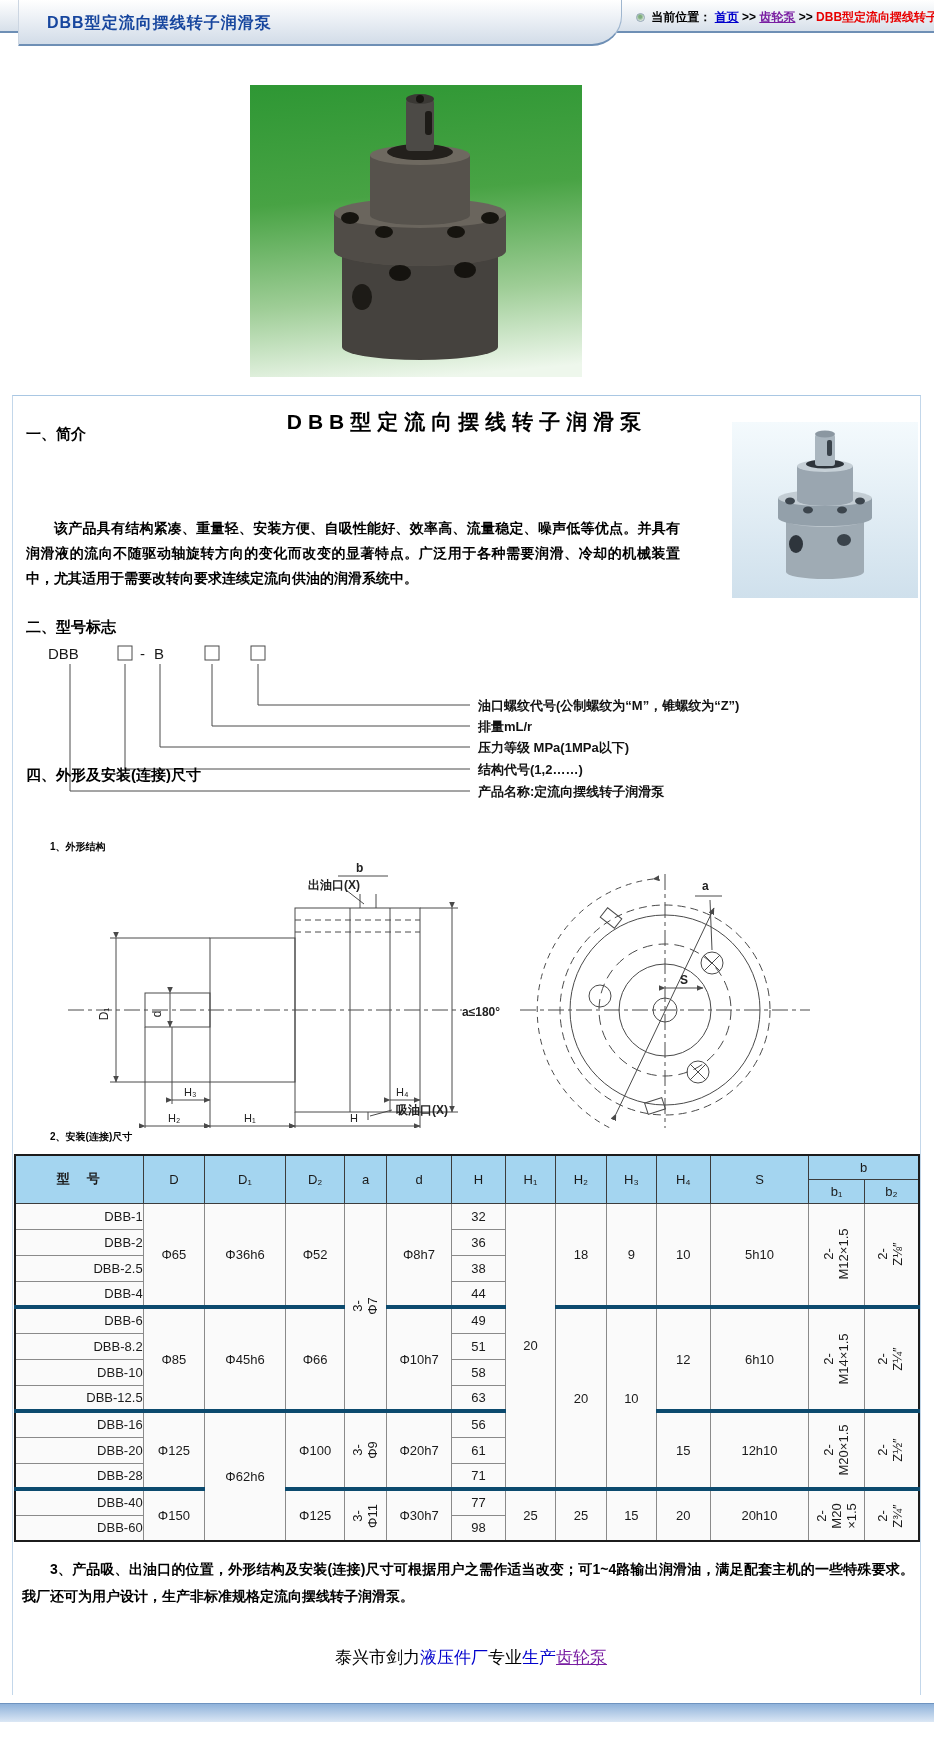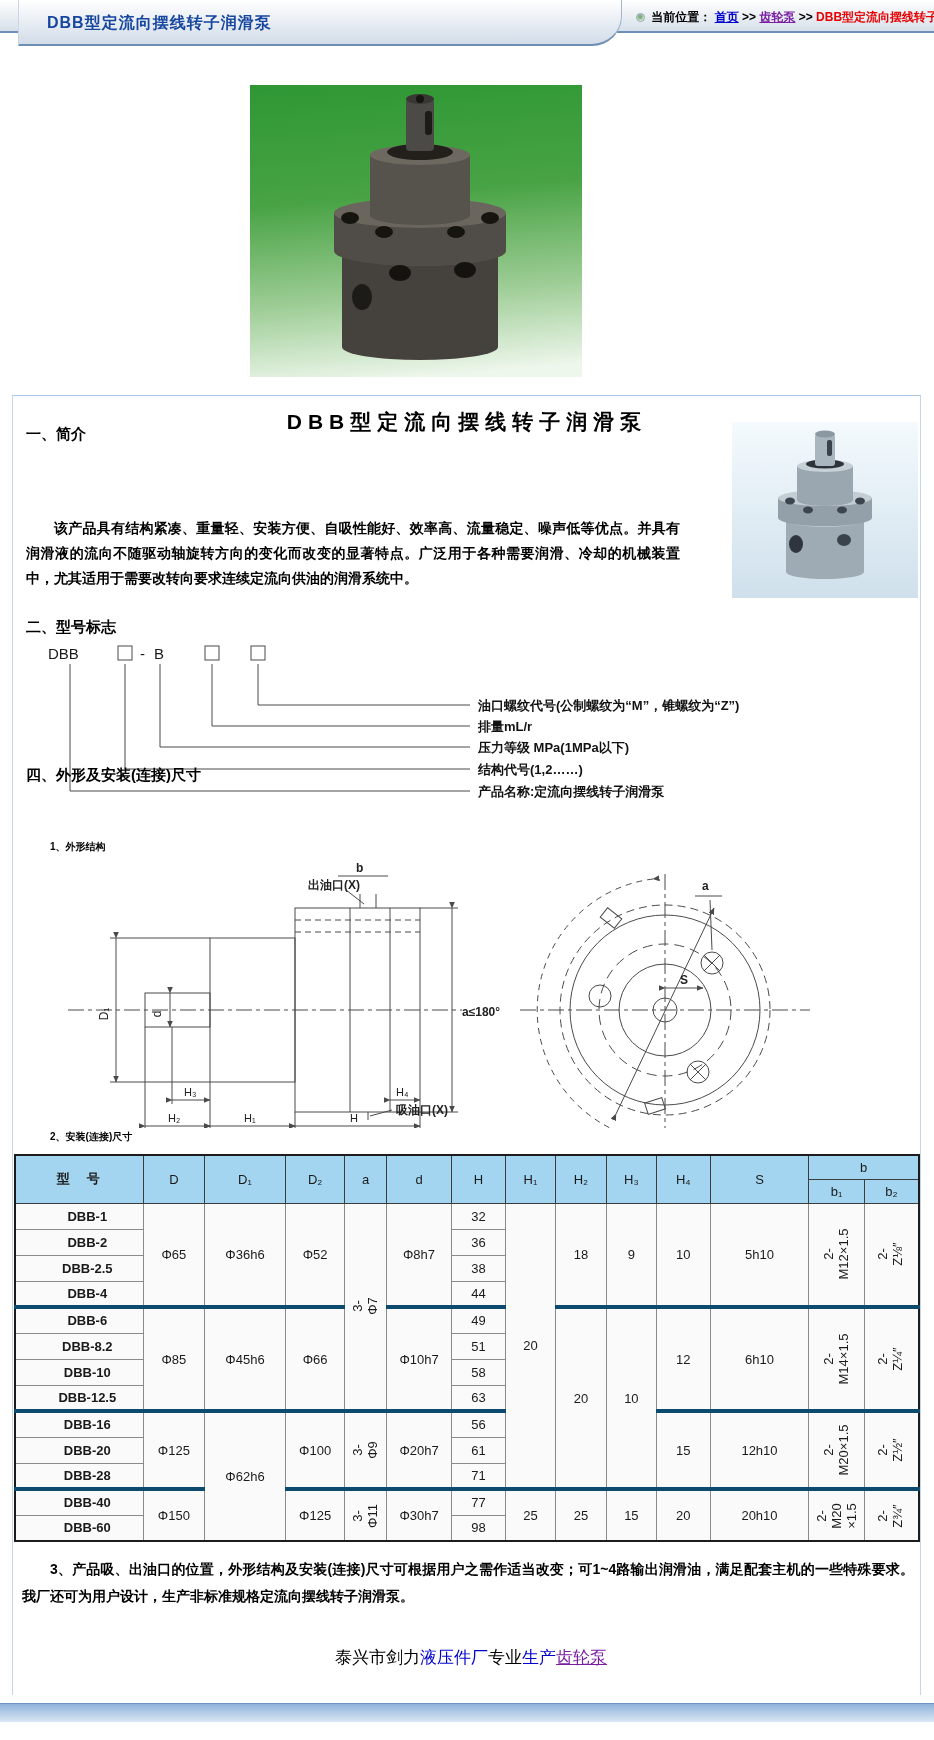--- a/index.html
+++ b/index.html
@@ -49,21 +49,21 @@
 
   
   .table-wrap { position:absolute; left:14px; top:1154px; }
   table.dims { border-collapse:collapse; width:906px; table-layout:fixed;
     font-size:13px; color:#1a1a1a; background:#fafafa; border:2px solid #1c1c1c; }
   .dims th { background:#a4d5f0; border:1px solid #3c3c3c; height:24px;
     font-weight:normal; font-size:13px; }
   .dims th.model-h { font-weight:bold; letter-spacing:2px; }
   .dims td { border:1px solid #8a8a8a; text-align:center; height:26px; padding:0; }
   .dims tr.grp td { border-top:4px solid #0c4a6e;margin-top:48px; }
-  .dims td.model { text-align:center; padding-left:16px;font-weight:bold; }
+  .dims td.model { text-align:right; padding-left:16px; }
   .dims td.vert { position:relative; }
   .dims td.vert span { position:absolute; left:50%; top:50%; white-space:pre-line;
     line-height:1.15; transform:translate(-50%,-50%) rotate(-90deg); }
 
   .note-p { position:absolute; left:22px; top:1556px; width:892px; font-size:14px;
     font-weight:bold; line-height:27px; text-indent:2em; text-align:justify; }
   .footer-line { position:absolute; left:4px; top:1646px; width:934px; text-align:center;
     font-size:17px; }
   .bottom-bar { position:absolute; left:0; top:1703px; width:934px; height:19px;
     border-top:1px solid #6f94c0; background:linear-gradient(#8fb2da,#dbe7f5); }

